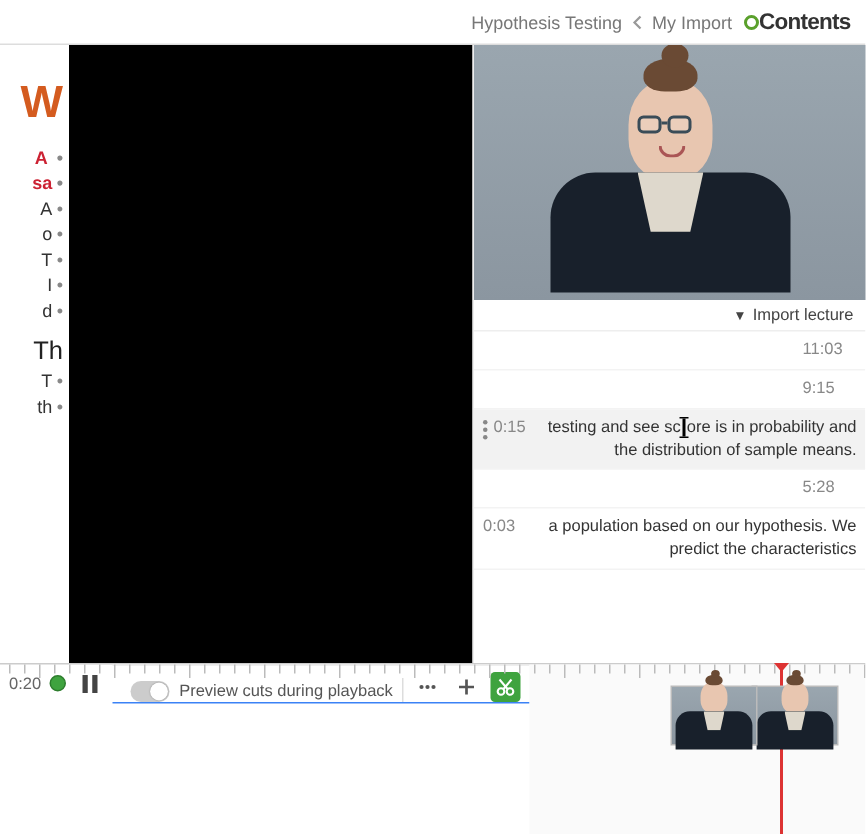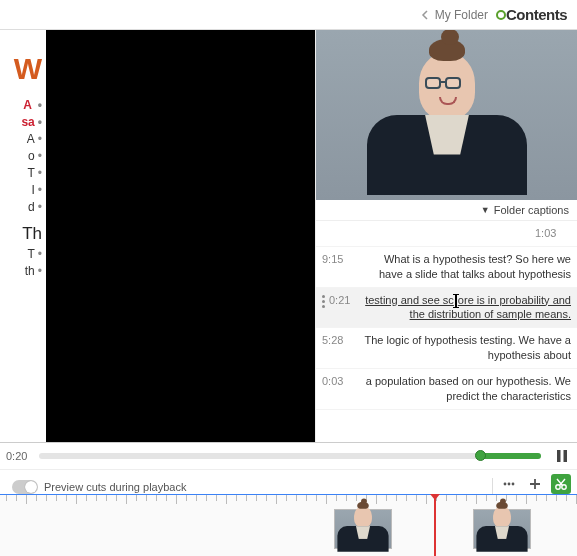--- a/index.html
+++ b/index.html
@@ -38,39 +38,39 @@
 
   .captions-pane { flex: 1; display: flex; flex-direction: column; min-height:0; }
   .import-row { display: flex; flex-direction: row-reverse; align-items: center; justify-content: flex-start; padding: 4px 8px; border-bottom: 1px solid #eee; font-size: 11px; color: #444; }
   .import-row .caret { margin-right: 4px; font-size: 9px; }
 
   .caption-list { flex: 1; overflow: hidden; }
   .caption { display: flex; flex-direction: row-reverse; align-items: flex-start; padding: 5px 6px; font-size: 11px; line-height: 1.35; border-bottom: 1px solid #f3f3f3; }
   .caption .txt { flex: 1; text-align: right; color: #333; }
   .caption .ts { width: 30px; text-align: left; color: #888; margin-right: 6px; font-variant-numeric: tabular-nums; }
   .caption.active { background: #f2f2f2; }
-  .caption.active .txt { position: relative; text-decoration: underline; }
+  .caption.active .txt { position: relative; }
   .caret-I { display:inline-block; border-left:1px solid #000; border-right:1px solid #000; width:0; height:12px; position:relative; vertical-align:middle; margin:0 1px;}
   .caret-I::before, .caret-I::after { content:""; position:absolute; left:-3px; width:6px; height:1px; background:#000; }
   .caret-I::before { top:-1px; } .caret-I::after { bottom:-1px; }
   .kebab { display:inline-flex; flex-direction:column; gap:2px; margin-right:4px; padding-top:2px;}
   .kebab span{ width:3px;height:3px;background:#888;border-radius:50%; display:block;}
 
   
   .colB { flex: 1; display: flex; flex-direction: row-reverse; }
   .slide-dark { flex: 1; background: #000; }
   .slide-peek { width: 46px; background: #fff; position: relative; overflow:hidden; padding:24px 4px 0 0; }
   .slide-peek .title-frag { color: #d45b1f; font-size: 30px; font-weight: bold; text-align:right; line-height:1; }
   .slide-peek ul { list-style:none; margin-top:14px; }
   .slide-peek li { text-align:right; font-size:12px; color:#333; margin:3px 0; white-space:nowrap;}
   .slide-peek li.em { color:#c23; font-weight:bold;}
   .bullet { color:#888; margin-left:3px;}
 
   
-  .editor { height: 114px; border-top: 1px solid #ccc; display:flex; flex-direction:column; }
+  .editor { height: 114px; border-top: 1px solid #ccc; display:flex; flex-direction:row; }
   .ed-top { display:flex; flex-direction:row-reverse; align-items:center; height:26px; padding:0 6px; gap:6px; }
   .playpause { width:18px; height:18px; display:flex; align-items:center; justify-content:center; color:#444; }
   .progress { flex:1; height:6px; background:#e4e4e4; border-radius:3px; position:relative; margin:0 6px;}
   .progress .fill { position:absolute; right:0; top:0; bottom:0; width:12%; background:#3fa33f; border-radius:3px;}
   .progress .knob { position:absolute; right:calc(12% - 5px); top:-3px; width:11px; height:11px; background:#3fa33f; border-radius:50%; border:1px solid #2d7d2d;}
   .time { font-size:11px; color:#666; font-variant-numeric: tabular-nums; }
 
   .ed-tools { display:flex; flex-direction:row-reverse; align-items:flex-end; height:26px; padding:0 6px; gap:6px; border-top:1px solid #eee; border-bottom:1px solid #3b82f6;}
   .tool { width:20px; height:20px; display:flex; align-items:center; justify-content:center; color:#555; border-radius:3px; }
   .tool.primary { background:#3fa33f; color:#fff; }
@@ -90,26 +90,27 @@
 </style>
 </head>
 <body>
 
 <div class="header">
   <div class="logo">
     <span>Contents</span>
     <span class="logo-dot"></span>
   </div>
   <div class="crumbs">
-    <span>My Folder</span>
+    <span>My Import</span>
     <span class="crumb-sep">
       <svg width="8" height="10" viewBox="0 0 8 10">
           <path d="M6 1 L2 5 L6 9" fill="none" stroke="#999" stroke-width="1.5"></path>
         </svg>
     </span>
+    <span>Hypothesis Testing</span>
   </div>
 </div>
 
 <div class="main">
 
   <div class="colA">
     <div class="video">
       <div class="presenter">
         <div class="head">
           <div class="hair"></div>
@@ -120,42 +121,40 @@
         <div class="body">
             <div class="shirt"></div>
           </div>
       </div>
     </div>
 
     <div class="below-video">
 
       <div class="captions-pane">
         <div class="import-row">
-          <span>Folder captions</span>
+          <span>Import lecture</span>
           <span class="caret">▼</span>
         </div>
         <div class="caption-list" id="caption-list">
             <div class="caption">
-              <div class="ts">1:03</div>
+              <div class="ts">11:03</div>
             </div>
             <div class="caption">
-              <div class="txt">What is a hypothesis test? So here we have a slide that talks about hypothesis</div>
               <div class="ts">9:15</div>
             </div>
             <div class="caption active">
               <div class="txt"><span>testing and see sc</span><span class="caret-I"></span><span>o</span><span>re is in probability and the distribution of sample means.</span></div>
-              <div class="ts">0:21</div>
+              <div class="ts">0:15</div>
               <div class="kebab">
                 <span></span>
                 <span></span>
                 <span></span>
               </div>
             </div>
             <div class="caption">
-              <div class="txt">The logic of hypothesis testing. We have a hypothesis about</div>
               <div class="ts">5:28</div>
             </div>
             <div class="caption">
               <div class="txt">a population based on our hypothesis. We predict the characteristics</div>
               <div class="ts">0:03</div>
             </div>
           </div>
       </div>
     </div>
   </div>

